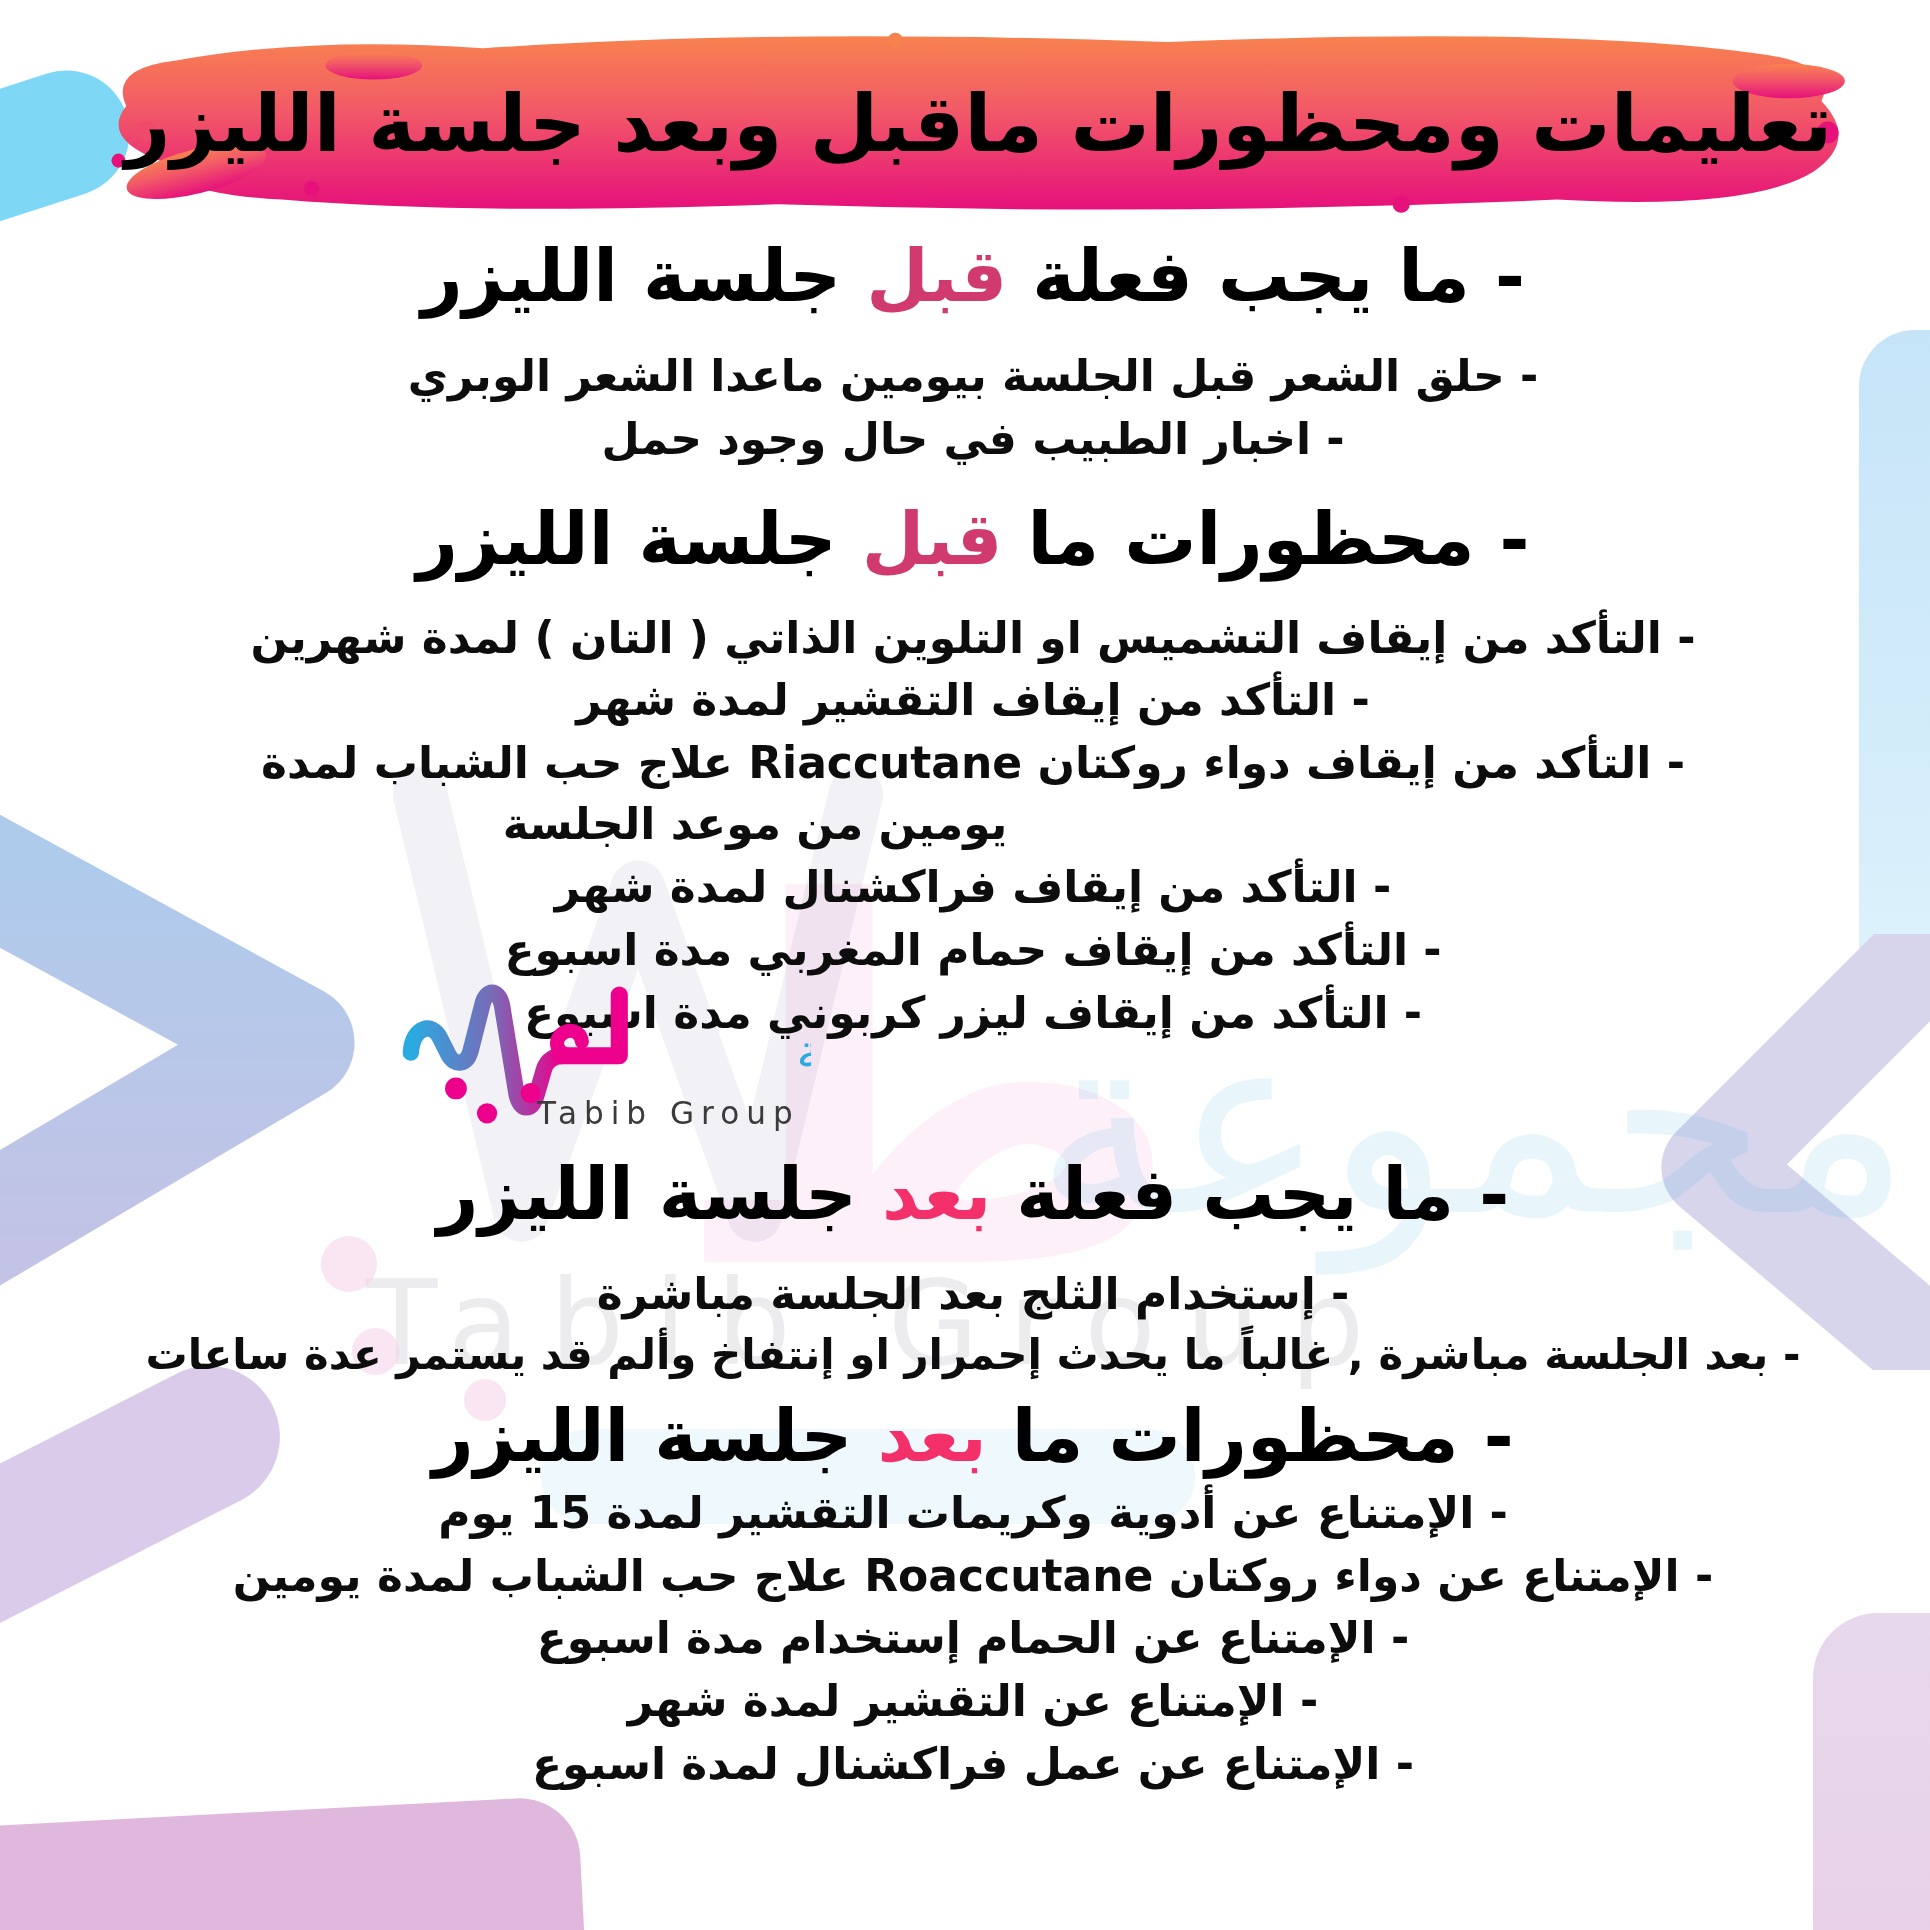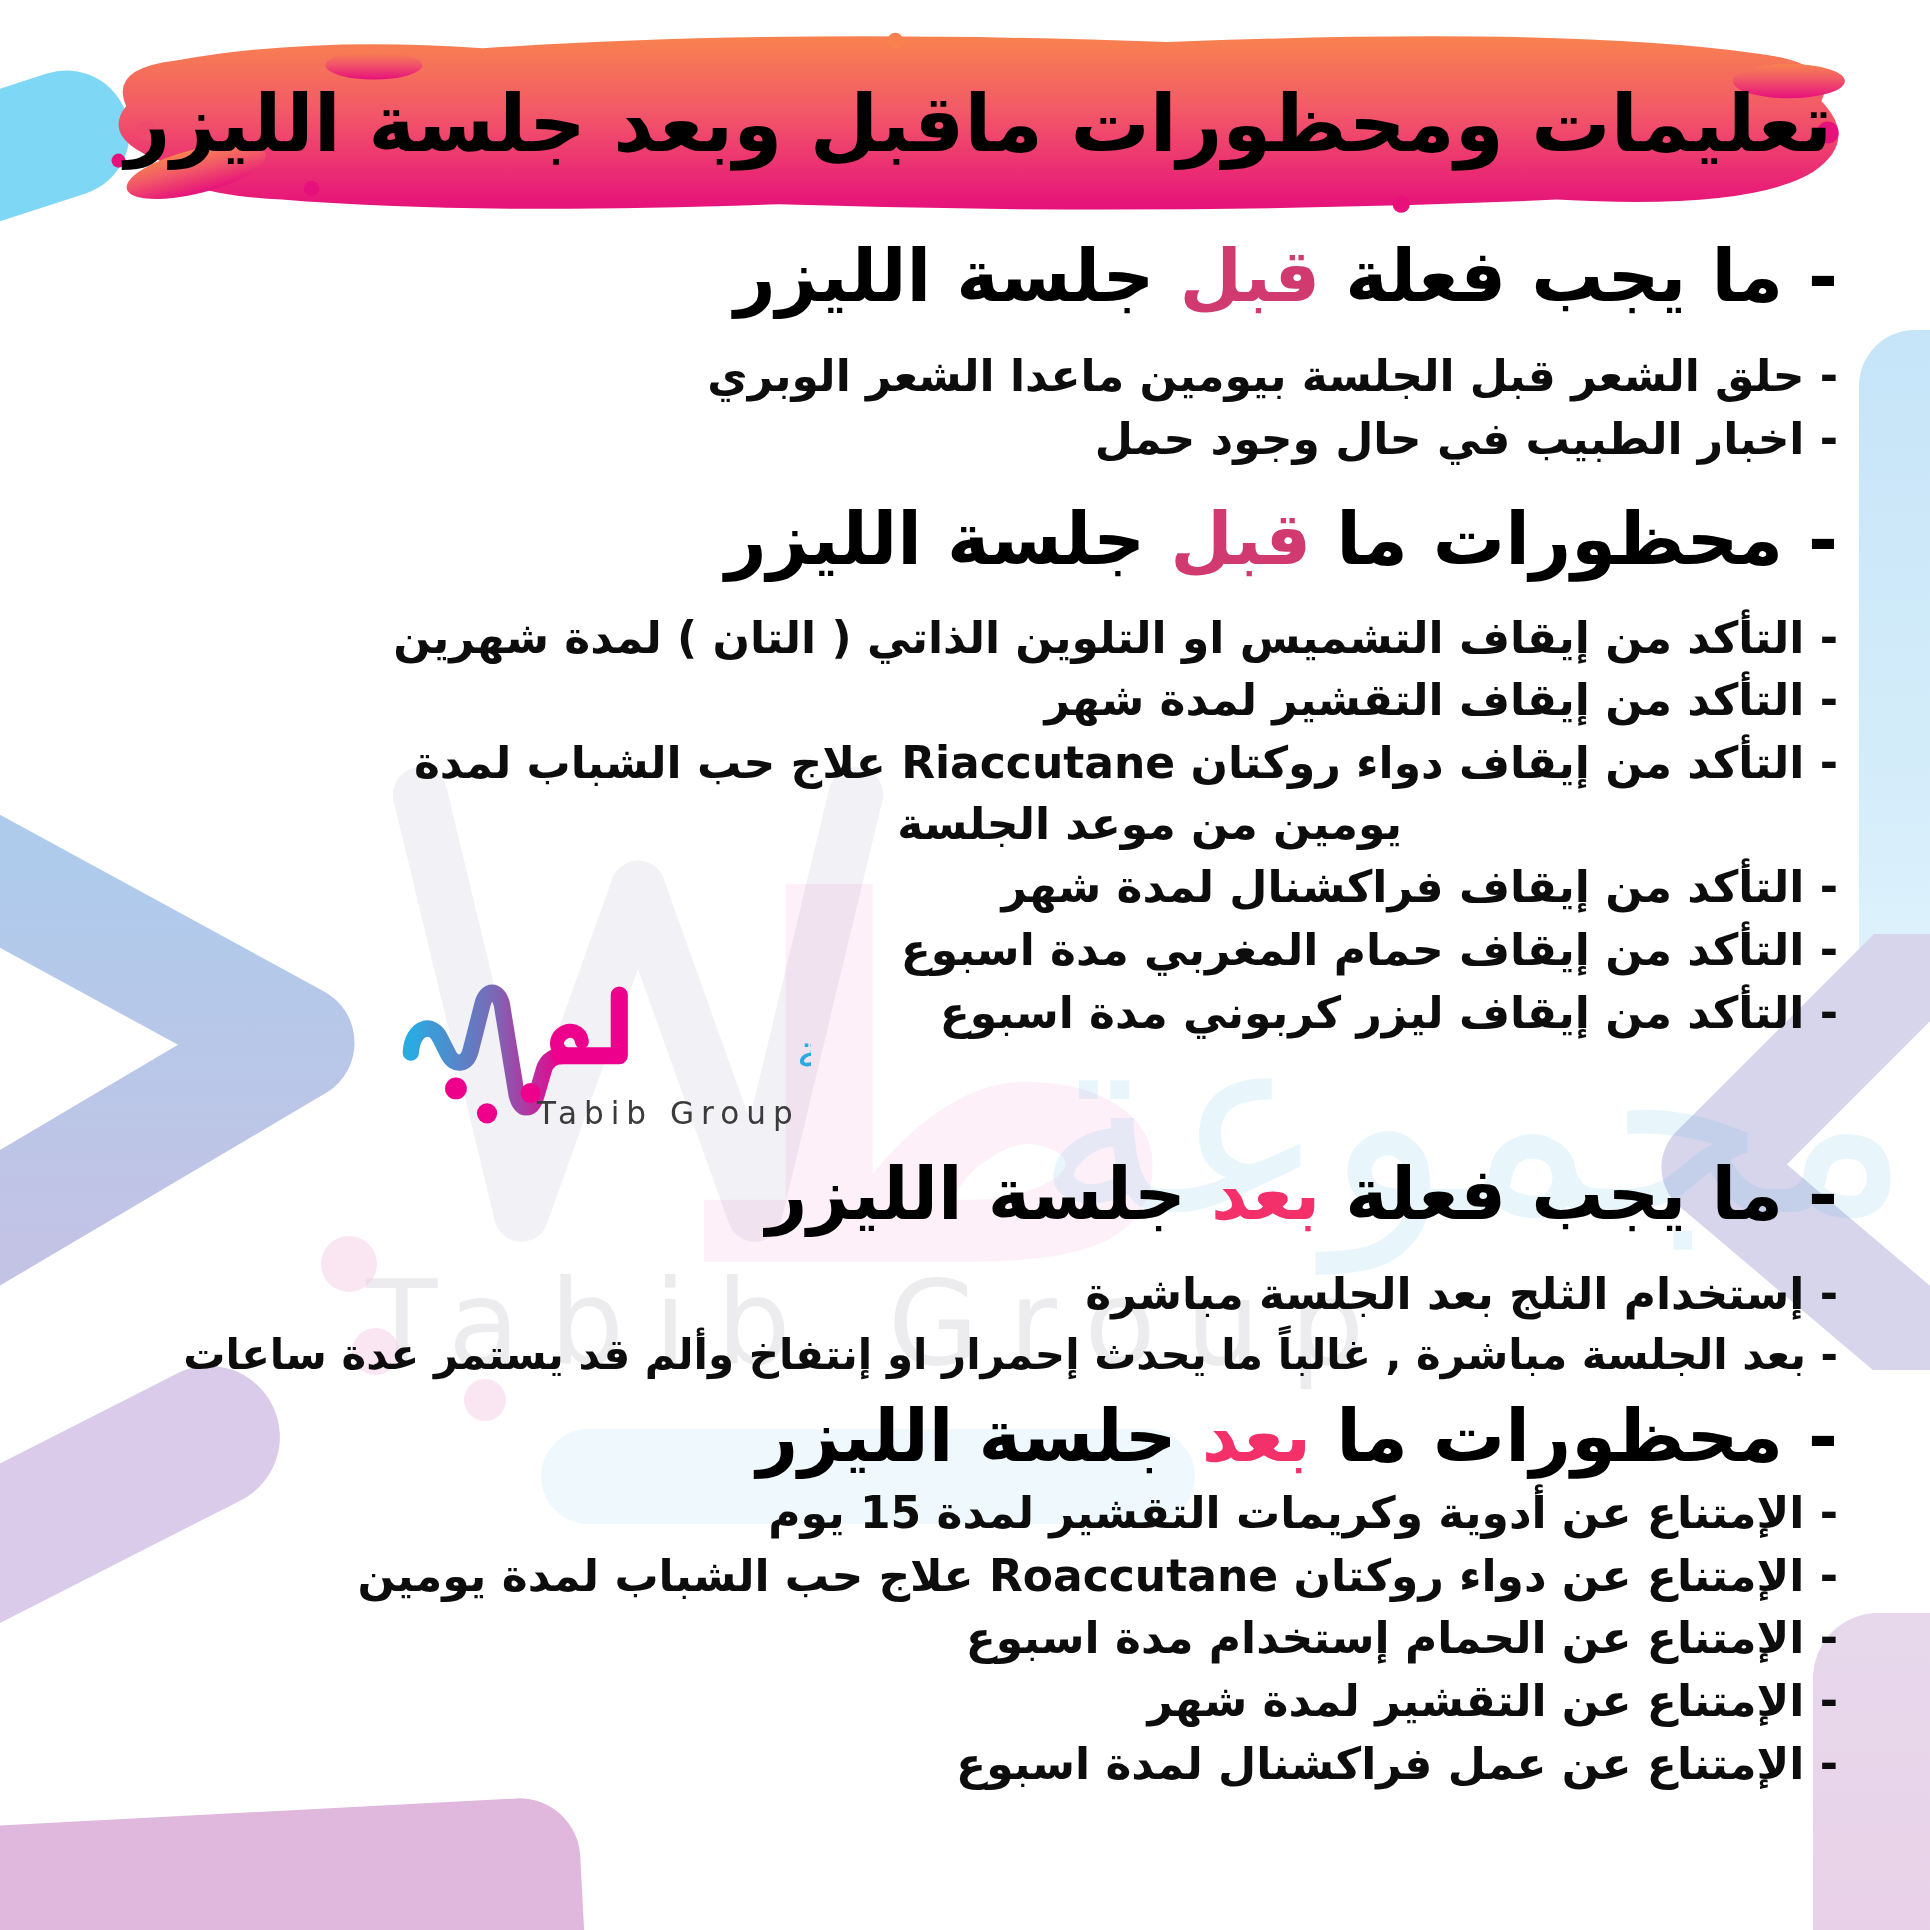--- a/index.html
+++ b/index.html
@@ -66,21 +66,21 @@
     position:absolute;inset:0;
     display:flex;align-items:center;justify-content:flex-end;
     padding:11px 65px 0 47px;box-sizing:border-box;
     direction:rtl;text-align:right;
     font-size:79px;font-weight:900;color:#000;
     letter-spacing:-0.8px;white-space:nowrap;
   }
   
   main{
     position:absolute;right:92px;left:108px;top:233px;
-    direction:rtl;text-align:right;color:#111;
+    direction:rtl;text-align:center;color:#111;
   }
   .heading{
     font-size:72px;font-weight:800;line-height:1.2;color:#000;
     white-space:nowrap;
   }
   .hl-before{color:#d13a6e;}
   .hl-after{color:#f4306b;}
   .bullet{
     font-size:44px;font-weight:bold;line-height:1.32;color:#0d0d0d;
     white-space:nowrap;

